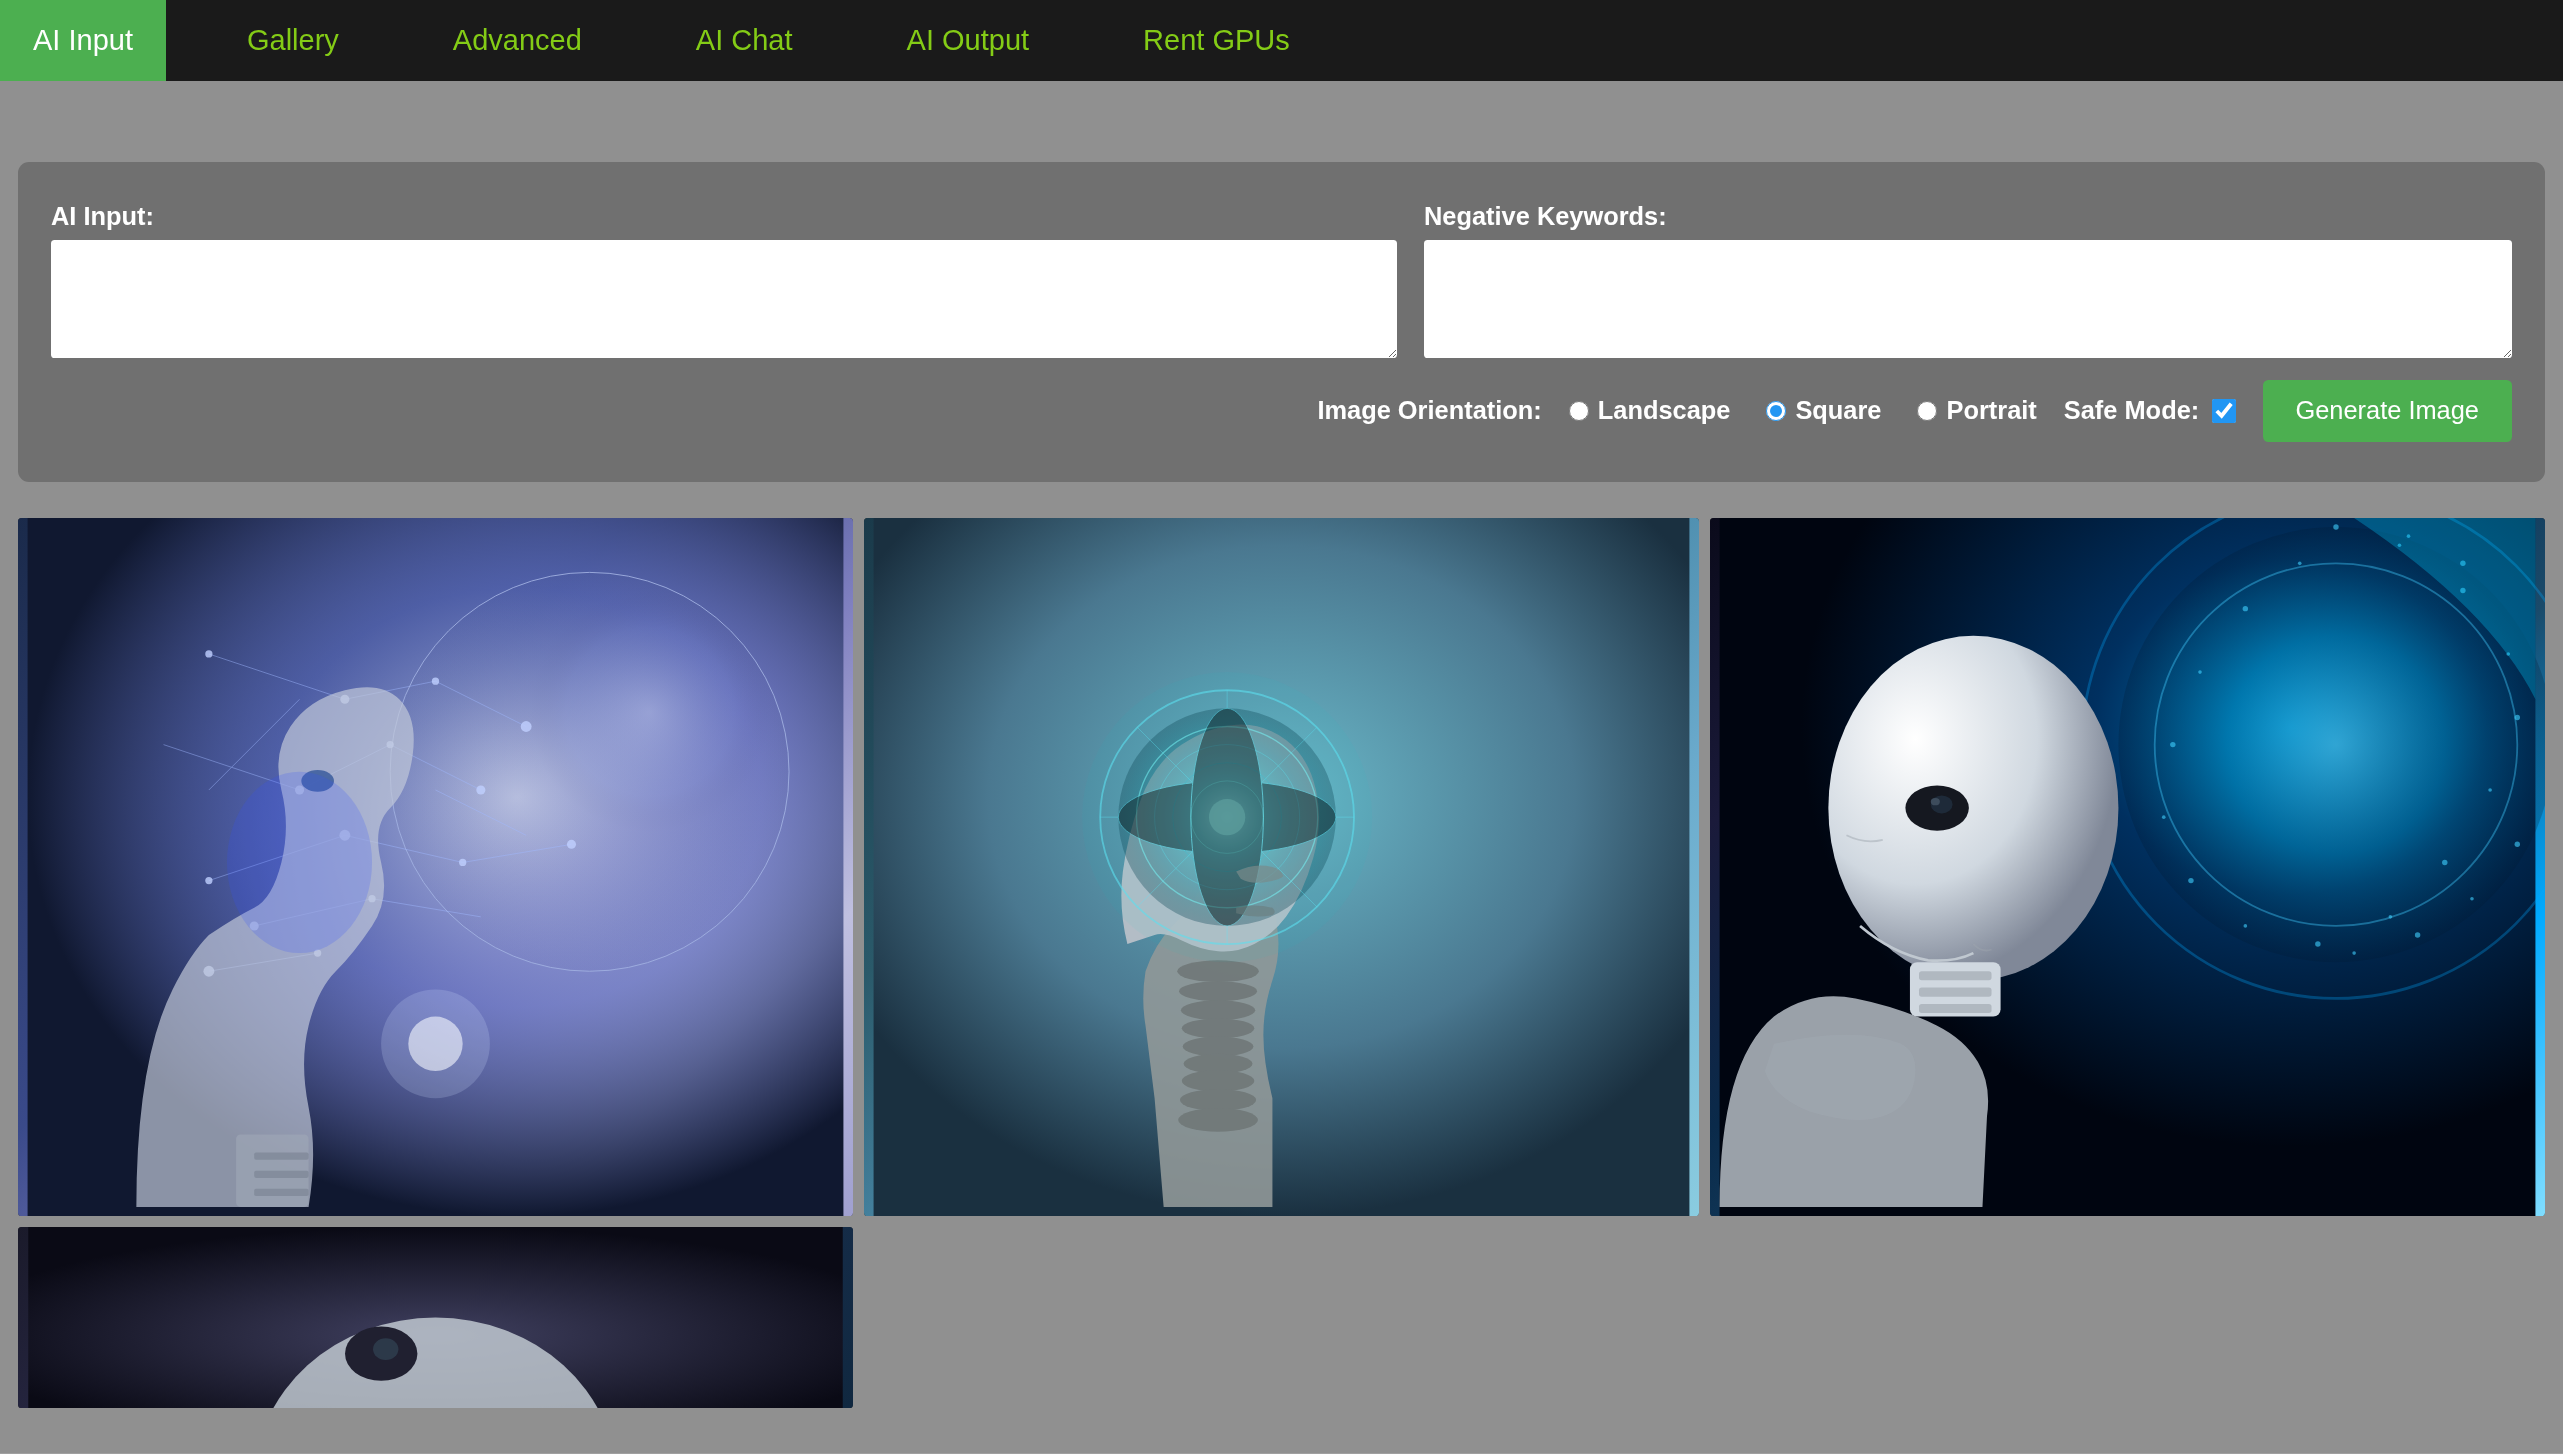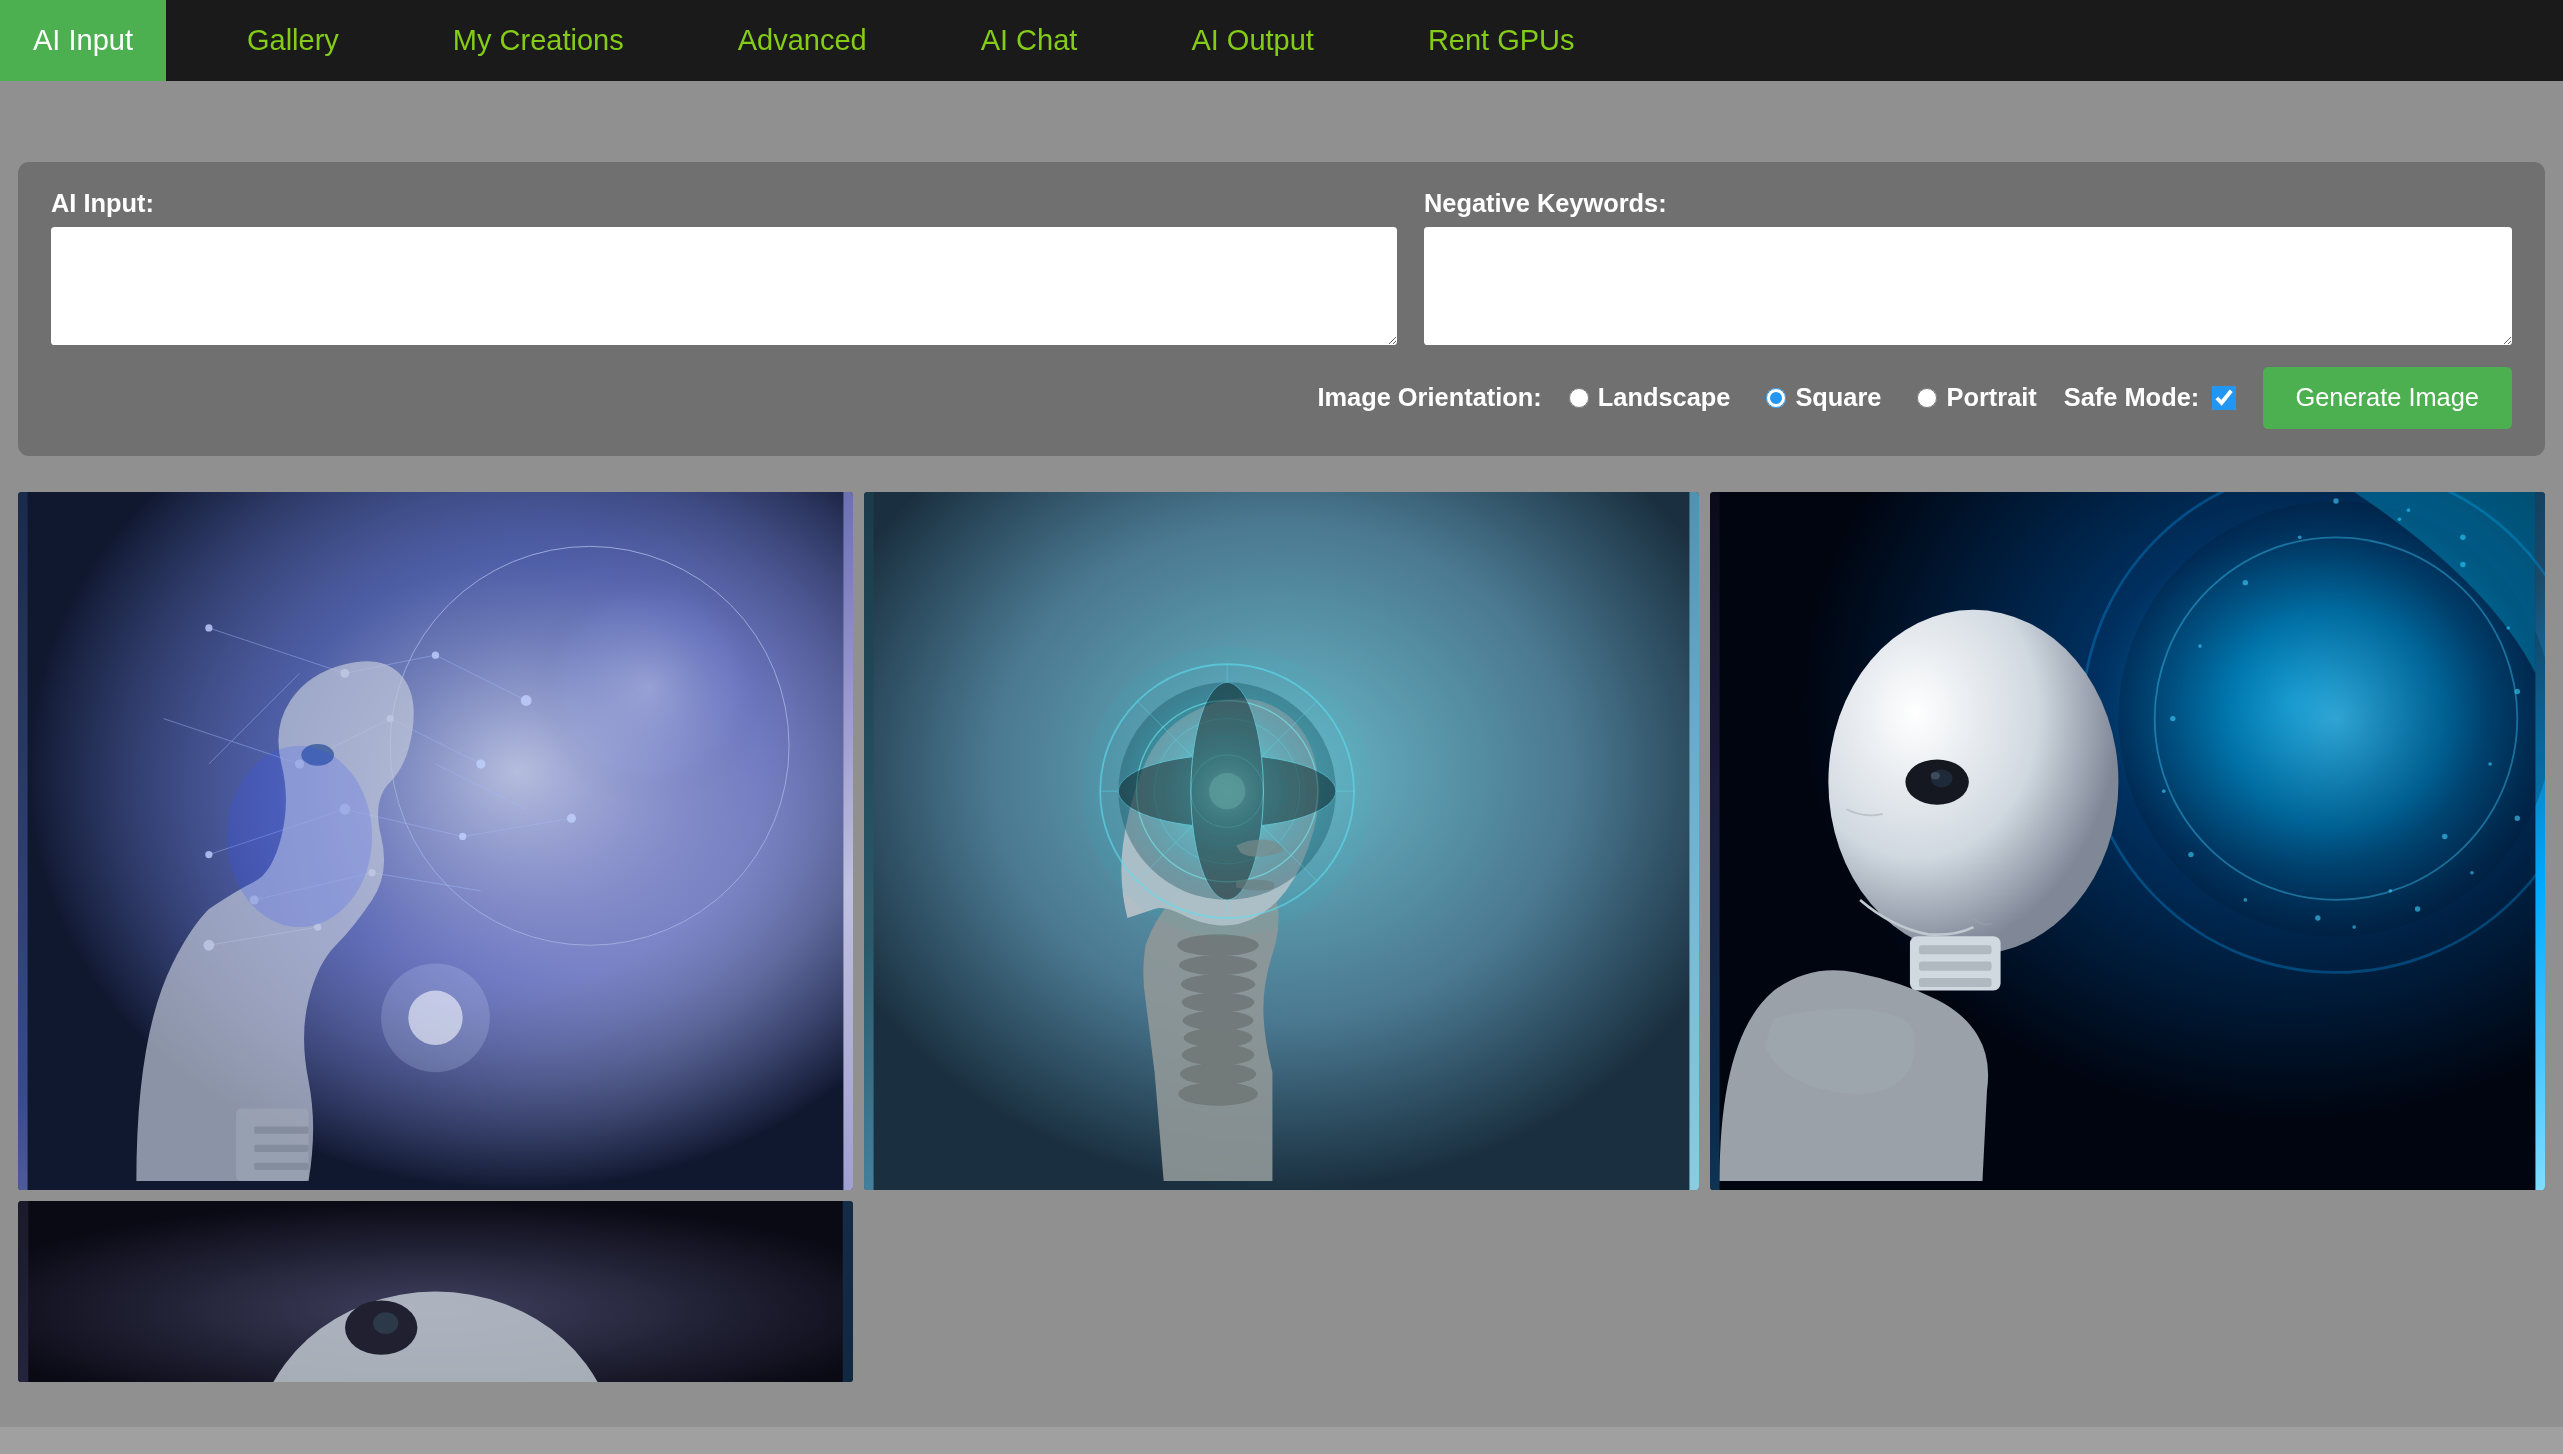--- a/index.html
+++ b/index.html
@@ -43,21 +43,21 @@
     .main-content {
       background-color: #909090;
       padding: 27px 0;
     }
 
     
     .input-panel {
       background-color: #707070;
       border-radius: 11px;
       margin: 0 18px 18px 18px;
-      padding: 27px 33px;
+      padding: 40px 33px;
     }
 
     .input-row {
       display: flex;
       gap: 27px;
       margin-bottom: 22px;
     }
 
     .input-group {
       display: flex;
@@ -208,21 +208,20 @@
       height: 54px;
       background-color: #909090;
     }
   </style>
 </head>
 <body>
 
 <nav>
   <div class="nav-item active">AI Input</div>
   <div class="nav-item">Gallery</div>
-  <div class="nav-item">My Creations</div>
   <div class="nav-item">Advanced</div>
   <div class="nav-item">AI Chat</div>
   <div class="nav-item">AI Output</div>
   <div class="nav-item">Rent GPUs</div>
 </nav>
 
 <div class="spacer"></div>
 
 <div class="main-content">
 

